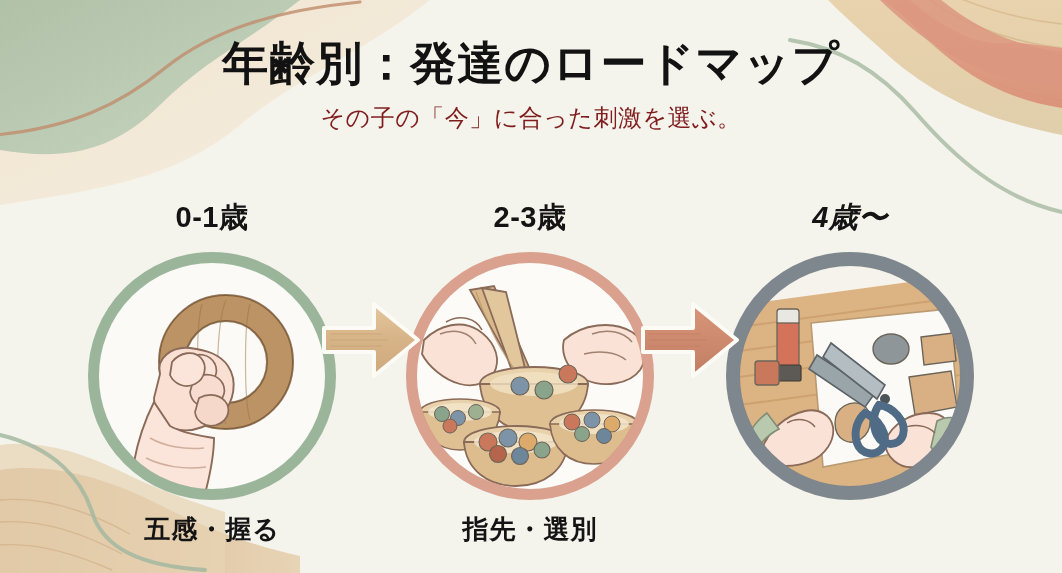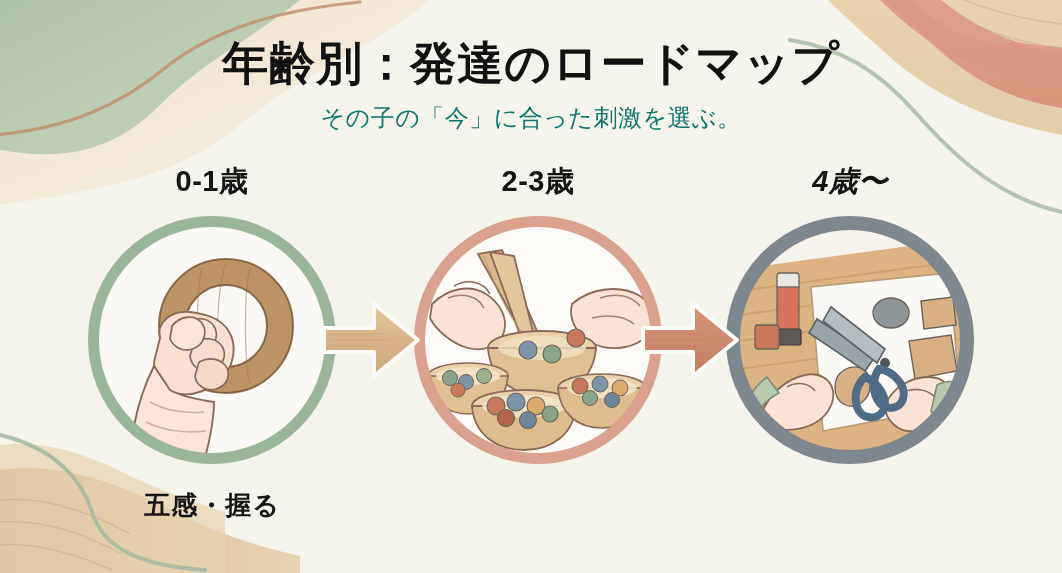--- a/index.html
+++ b/index.html
@@ -20,42 +20,43 @@
     margin-top:38px;
     font-size:46px;
     font-weight:bold;
     color:#121212;
     letter-spacing:1px;
     line-height:1.12;
   }
   .subtitle {
     margin-top:12px;
     font-size:24px;
-    color:#0f766e;
+    color:#7f1d1d;
     letter-spacing:0.5px;
   }
 
   
   .steps {
     position:absolute;
     top:160px; left:0; width:1062px; height:400px;
     z-index:4;
   }
   .step { position:absolute; width:300px; text-align:center; }
   .step-1 { left:62px; }
-  .step-2 { left:388px; }
+  .step-2 { left:380px; }
   .step-3 { left:700px;font-style:italic; }
 
   .age-label {
     font-size:29px;
     font-weight:bold;
     color:#141414;
     letter-spacing:0.5px;
     height:42px;
     line-height:42px;
+    margin-top:36px;
   }
 
   .circle-wrap {
     position:relative;
     width:248px; height:248px;
     margin:14px auto 0;
   }
   .ring {
     position:absolute; inset:0;
     border-radius:50%;
@@ -69,21 +70,21 @@
   .photo {
     position:absolute; left:10px; top:10px;
     width:228px; height:228px;
     border-radius:50%;
     overflow:hidden;
     background:#fbfaf6;
     z-index:2;
   }
 
   .caption {
-    margin-top:24px;
+    margin-top:12px;
     font-size:26px;
     font-weight:bold;
     color:#141414;
     letter-spacing:1px;
   }
 
   
   .arrow { position:absolute; z-index:6; }
   .arrow-1 { left:322px; top:296px; }
   .arrow-2 { left:641px; top:296px; }
@@ -250,20 +251,21 @@
             <ellipse cx="178" cy="162" rx="35" ry="10" fill="#f3e6cb" opacity=".85"></ellipse>
             <circle cx="156" cy="160" r="8" fill="#c9785c" stroke="#6b6459" stroke-width="1"></circle>
             <circle cx="176" cy="158" r="8" fill="#7d93a8" stroke="#6b6459" stroke-width="1"></circle>
             <circle cx="196" cy="162" r="8" fill="#dcab6c" stroke="#6b6459" stroke-width="1"></circle>
             <circle cx="166" cy="172" r="7.5" fill="#8aa48c" stroke="#6b6459" stroke-width="1"></circle>
             <circle cx="188" cy="174" r="7.5" fill="#6e8699" stroke="#6b6459" stroke-width="1"></circle>
           </svg>
         </div>
         <div class="ring ring-2"></div>
       </div>
+      <div class="caption">指先・選別</div>
     </div>
 
     <div class="step step-3">
       <div class="age-label">4歳〜</div>
       <div class="circle-wrap">
         <div class="photo" style="left:13px;top:13px;width:222px;height:222px;">
           <svg viewBox="0 0 222 222" width="222" height="222">
             <rect width="222" height="222" fill="#f6f3ec"></rect>
 
             <path d="M0,40 L222,10 L222,222 L0,222 Z" fill="#dcb483"></path>

